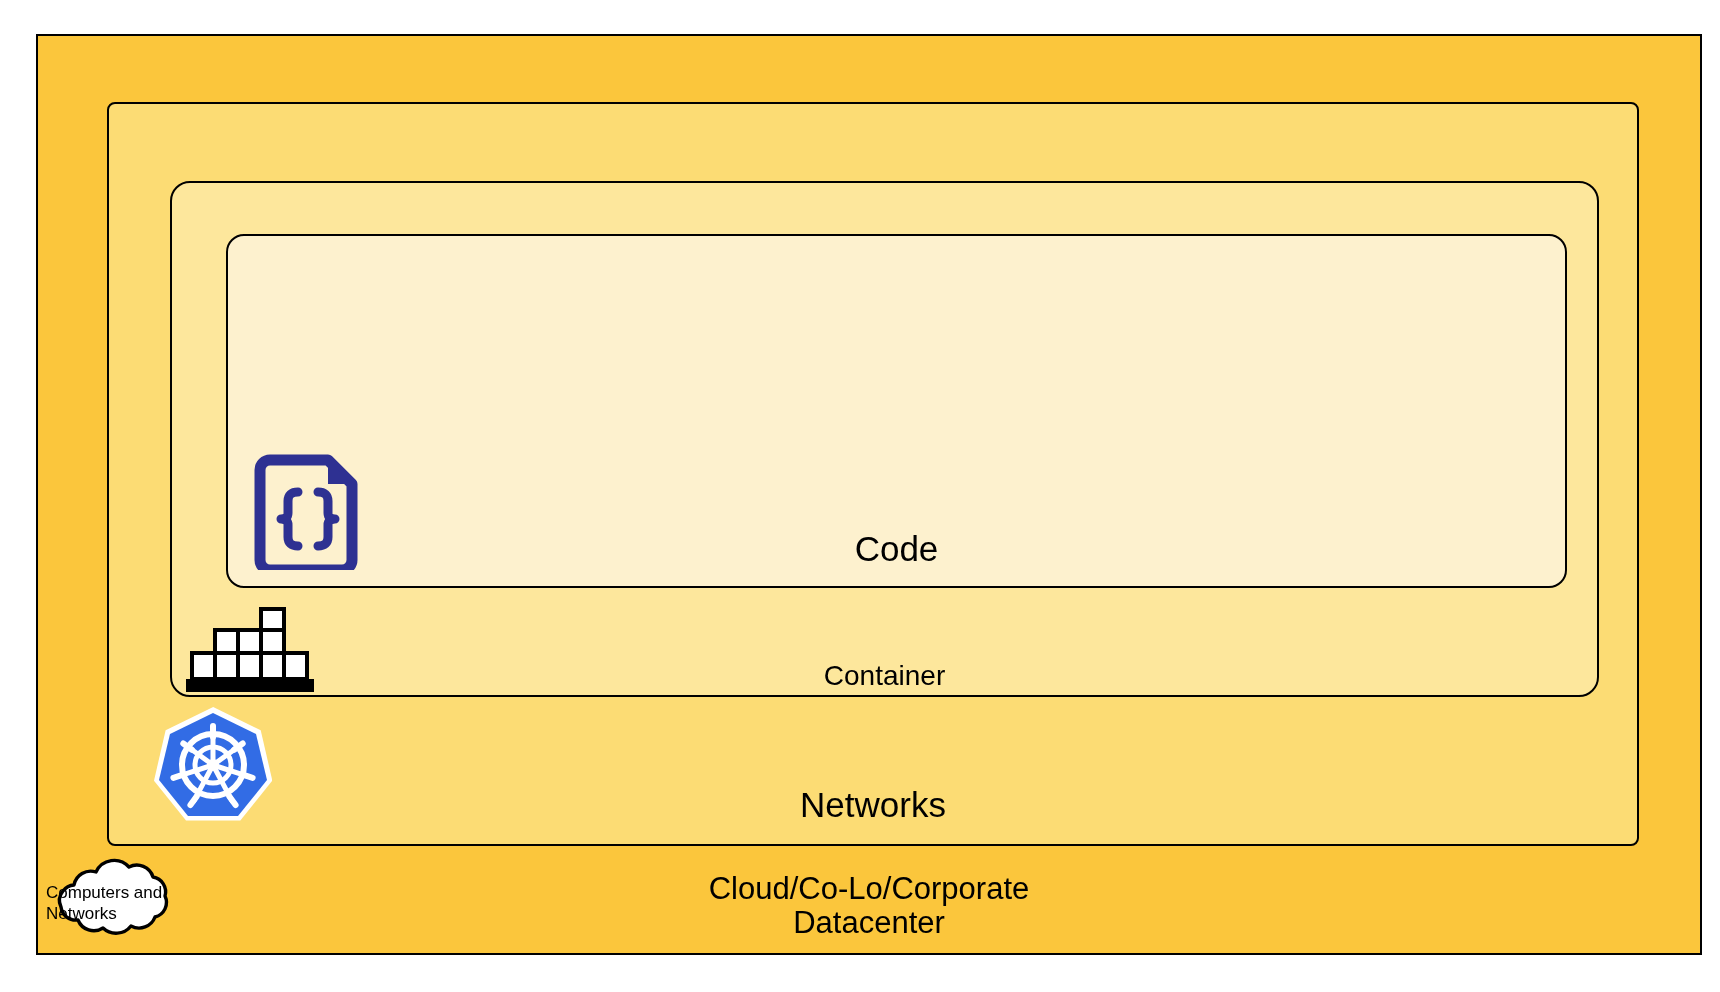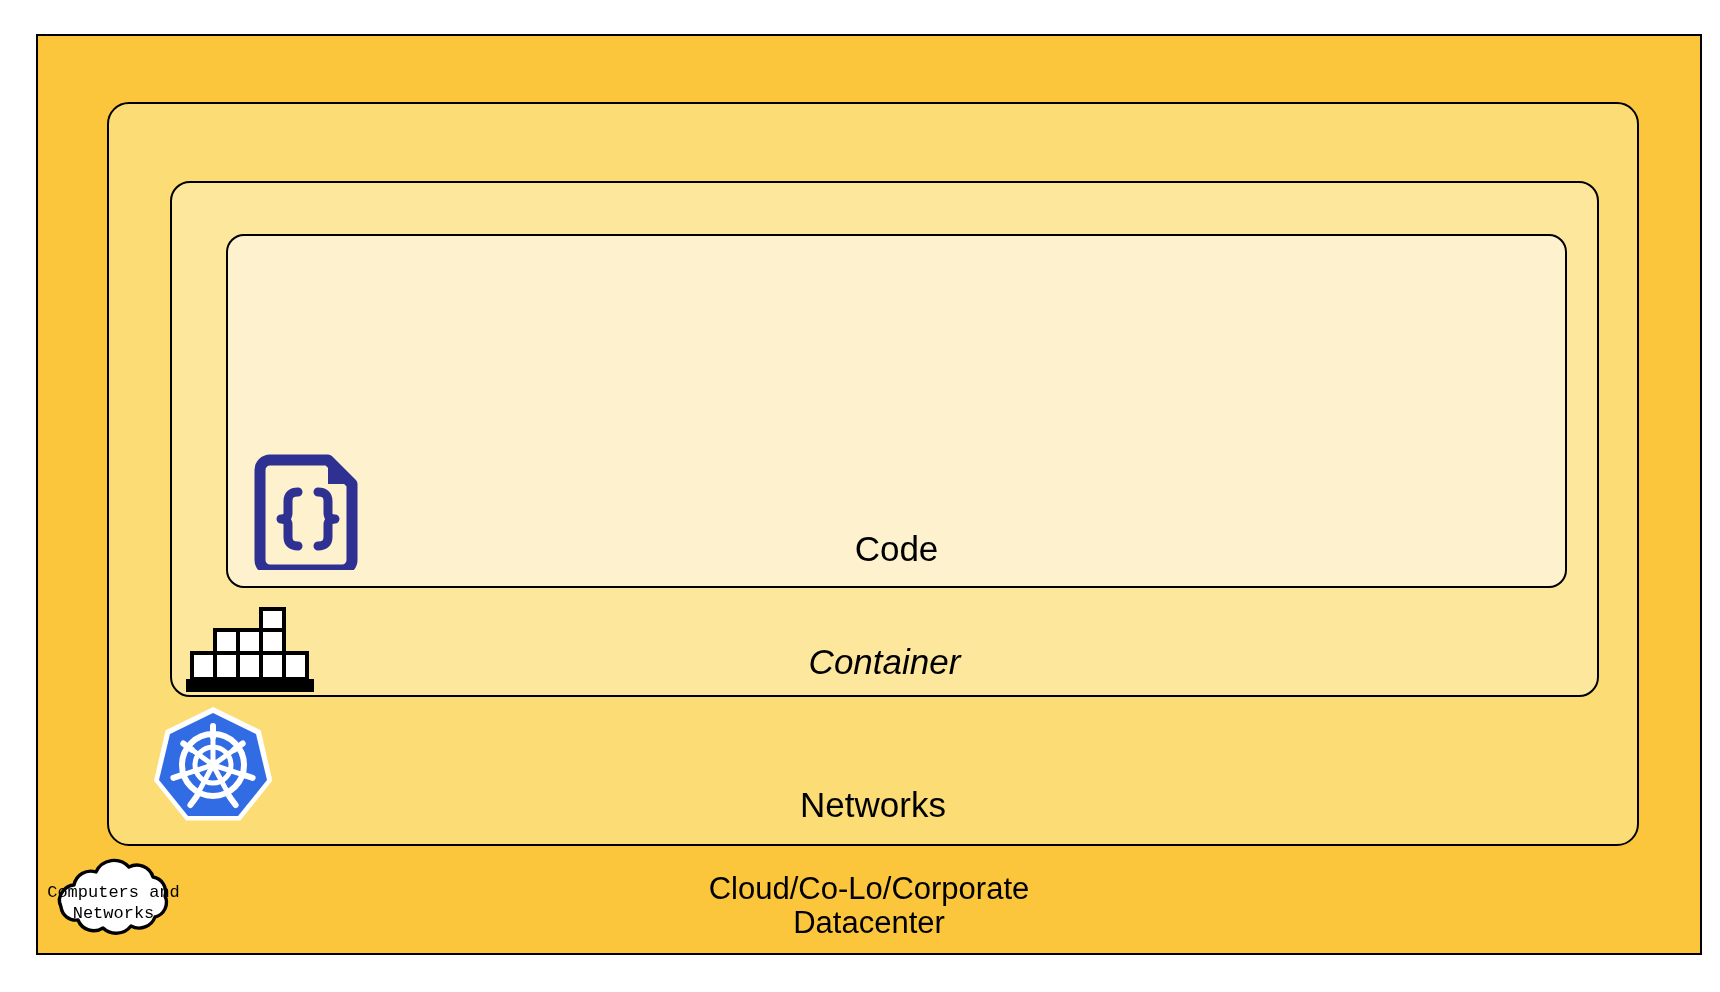--- a/index.html
+++ b/index.html
@@ -31,21 +31,21 @@
     width: 1666px;
     height: 921px;
     border-radius: 0;
     background: #fbc63c;
   }
   #layer-cluster {
     left: 69px;
     top: 66px;
     width: 1532px;
     height: 744px;
-    border-radius: 22px;
+    border-radius: 8px;
     background: #fcdc74;
   }
   #layer-container {
     left: 61px;
     top: 77px;
     width: 1429px;
     height: 516px;
     border-radius: 20px;
     background: #fde79c;
   }
@@ -65,21 +65,21 @@
     width: 100%;
     text-align: center;
     color: #000000;
     font-family: "Liberation Sans", sans-serif;
     font-weight: 400;
     line-height: 1.12;
     white-space: pre-line;
     pointer-events: none;
   }
   #label-code      { bottom: 18px; font-size: 35px; }
-  #label-container { bottom: 14px; font-size: 35px; font-style: italic; }
+  #label-container { bottom: 4px; font-size: 28px; }
   #label-cluster   { bottom: 20px; font-size: 35px; }
   #label-datacenter{ bottom: 12px; font-size: 31px; }
 
   
   .icon-slot {
     position: absolute;
   }
   #icon-code-slot {
     left: 26px;
     bottom: 16px;
@@ -112,26 +112,26 @@
     inset: 0;
     width: 100%;
     height: 100%;
     display: block;
   }
   #cloud-label {
     position: absolute;
     left: 10px;
     top: 28px;
     width: 135px;
-    text-align: center;
+    text-align: left;
     font-size: 17px;
     line-height: 1.22;
     color: #000000;
     white-space: pre-line;
-    font-family: Liberation Mono, monospace;
+    font-family: Liberation Sans, sans-serif;
   }
 
   svg { display: block; }
 </style>
 </head>
 <body>
 
 <div id="canvas">
 
   <div class="layer" id="layer-datacenter">

